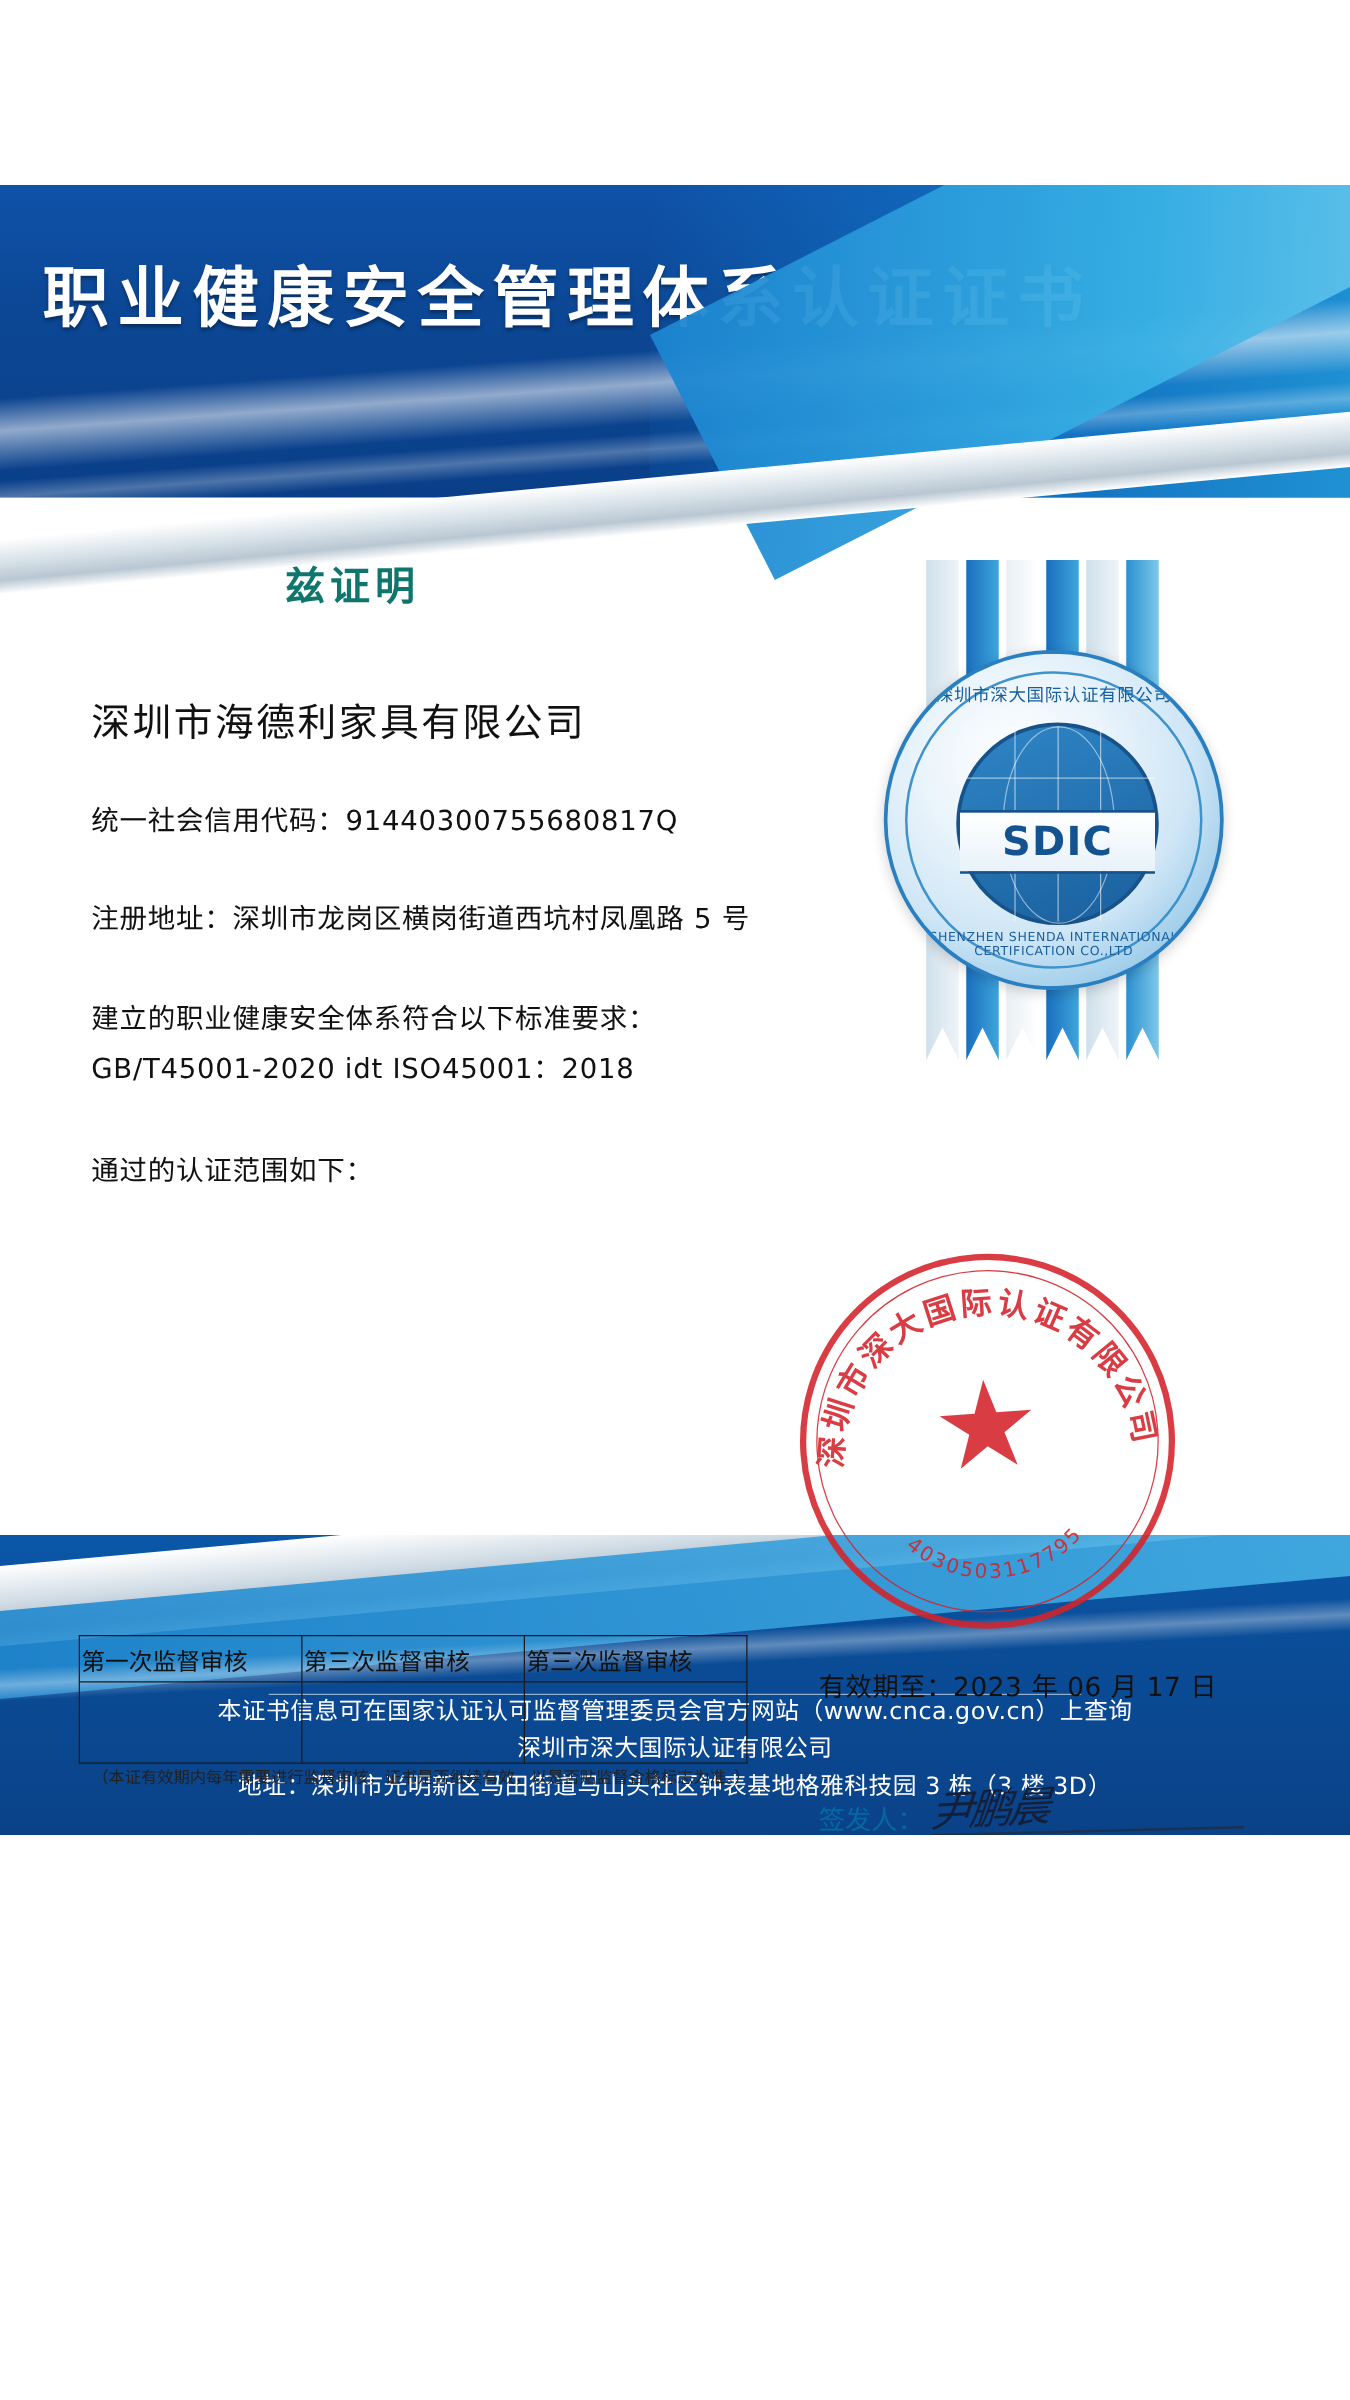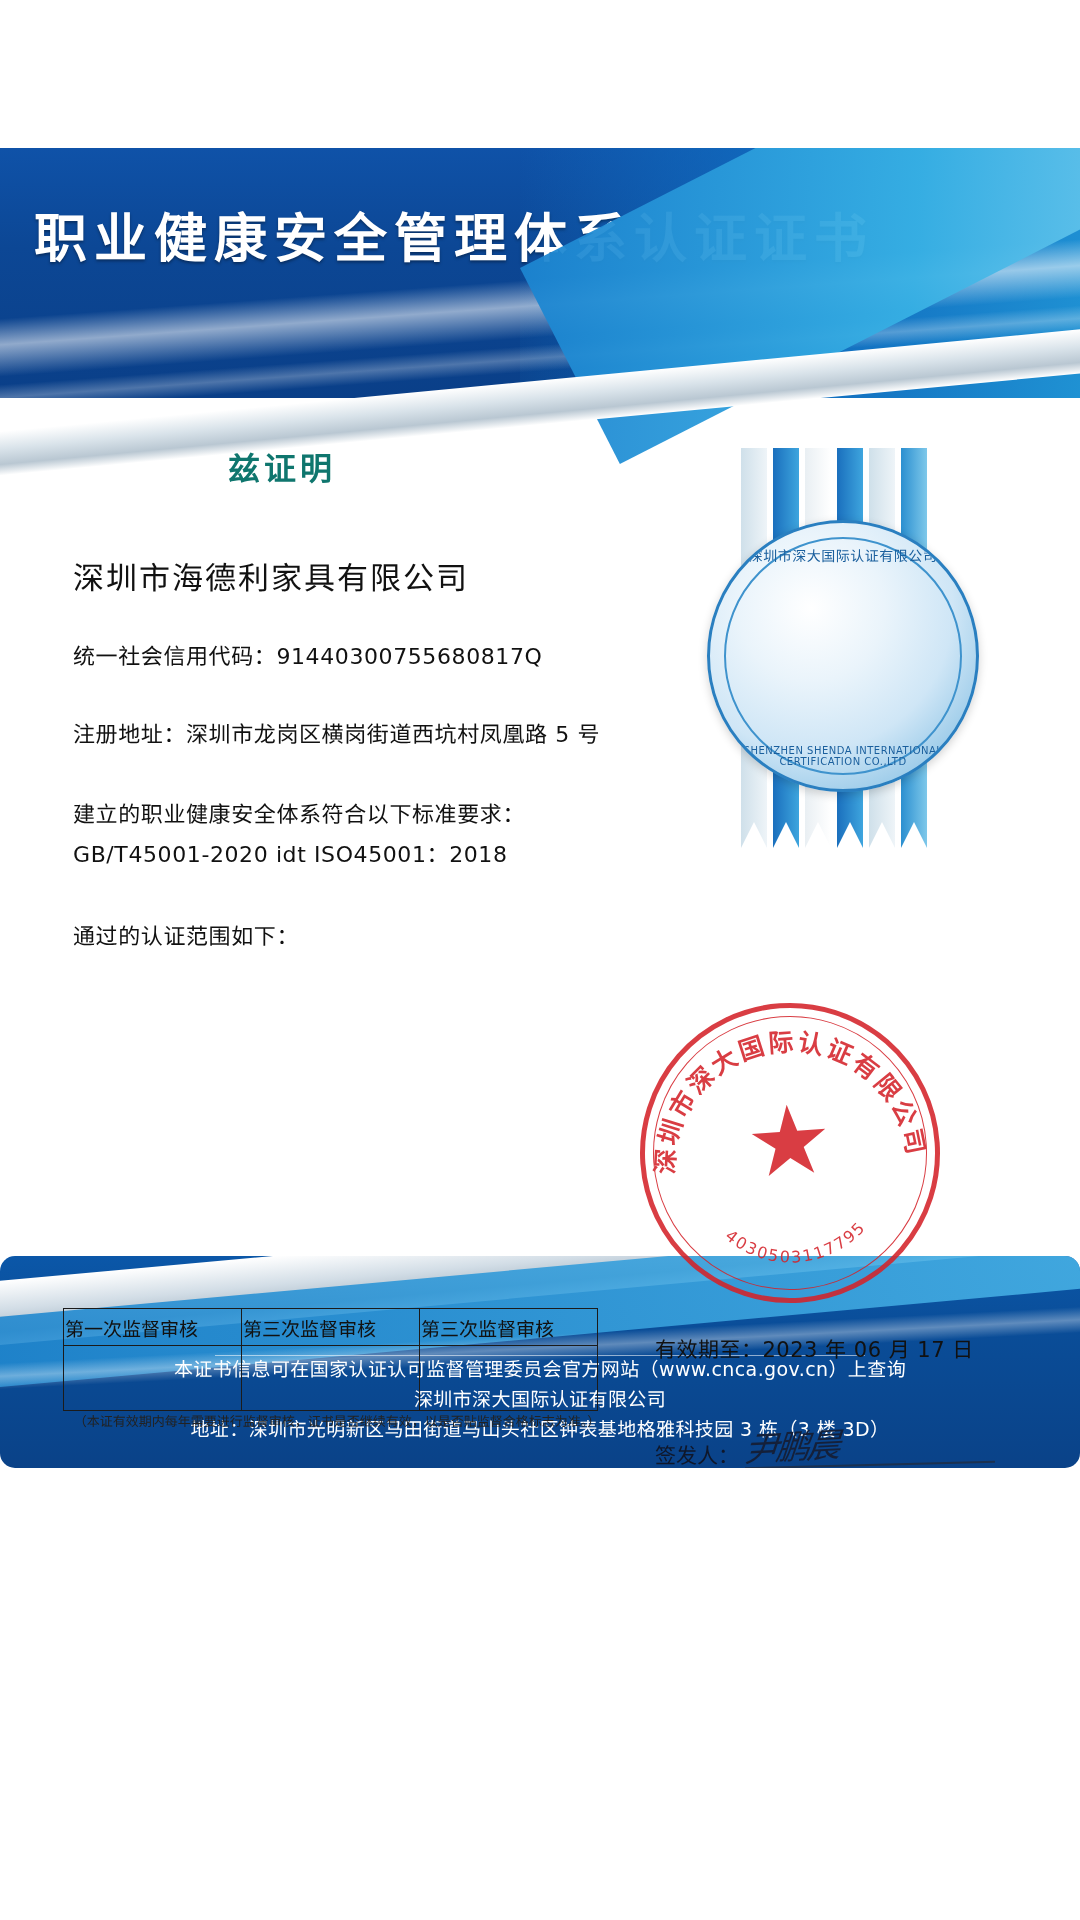--- a/index.html
+++ b/index.html
@@ -322,21 +322,21 @@
   .sign-row {
     position: absolute;
     left: 655px;
     top: 1272px;
     z-index: 6;
     display: flex;
     align-items: flex-end;
   }
   .sign-label {
     font-size: 21px;
-    color: #0f172a;
+    color: #0369a1;
     font-family: "DejaVu Sans", "Liberation Sans", sans-serif;
     white-space: nowrap;
   }
   .signature {
     margin-left: 6px;
     font-family: "DejaVu Serif", serif;
     font-style: italic;
     font-size: 34px;
     color: #14203a;
     transform: skewX(-8deg) rotate(-3deg);
@@ -405,24 +405,23 @@
     font-size: 16px;
     letter-spacing: 2px;
   }
 
   
   .footer {
     position: absolute;
     left: 0;
     bottom: 0;
     width: 1080px;
-    height: 212px;
+    height: 240px;
     background: linear-gradient(180deg, #0b57a8 0%, #0a4d98 35%, #0a4288 100%);
     overflow: hidden;
-    border-radius: 15px;
   }
   .footer-diag {
     position: absolute;
     left: -60px;
     top: -26px;
     width: 1240px;
     height: 64px;
     background: linear-gradient(180deg, #ffffff 0%, #d2dde6 45%, #a9bac8 80%, #ffffff 100%);
     transform: rotate(-5.2deg);
   }
@@ -488,20 +487,32 @@
       <div class="tail t2"></div>
       <div class="tail t3"></div>
       <div class="tail t4"></div>
       <div class="tail t5"></div>
       <div class="tail t6"></div>
     </div>
     <div class="seal">
       <div class="seal-ring"></div>
       <div class="seal-top-text">深圳市深大国际认证有限公司</div>
       <div class="seal-bottom-text">SHENZHEN SHENDA INTERNATIONAL CERTIFICATION CO.,LTD</div>
+      <div class="globe">
+        <div class="merid m2"></div>
+        <div class="merid"></div>
+        <div class="merid m3"></div>
+        <div class="par p1"></div>
+        <div class="par p2"></div>
+        <div class="par p3"></div>
+        <div class="ellipse e1"></div>
+        <div class="sdic-band">
+          <span class="sdic-text">SDIC</span>
+        </div>
+      </div>
     </div>
   </div>
 
   <div class="body-area">
     <div class="zi">兹证明</div>
     <div class="company">深圳市海德利家具有限公司</div>
     <div class="line l-credit">统一社会信用代码：91440300755680817Q</div>
     <div class="line l-addr">注册地址：深圳市龙岗区横岗街道西坑村凤凰路 5 号</div>
     <div class="line l-std1">建立的职业健康安全体系符合以下标准要求：</div>
     <div class="line l-std2">GB/T45001-2020 idt ISO45001：2018</div>

